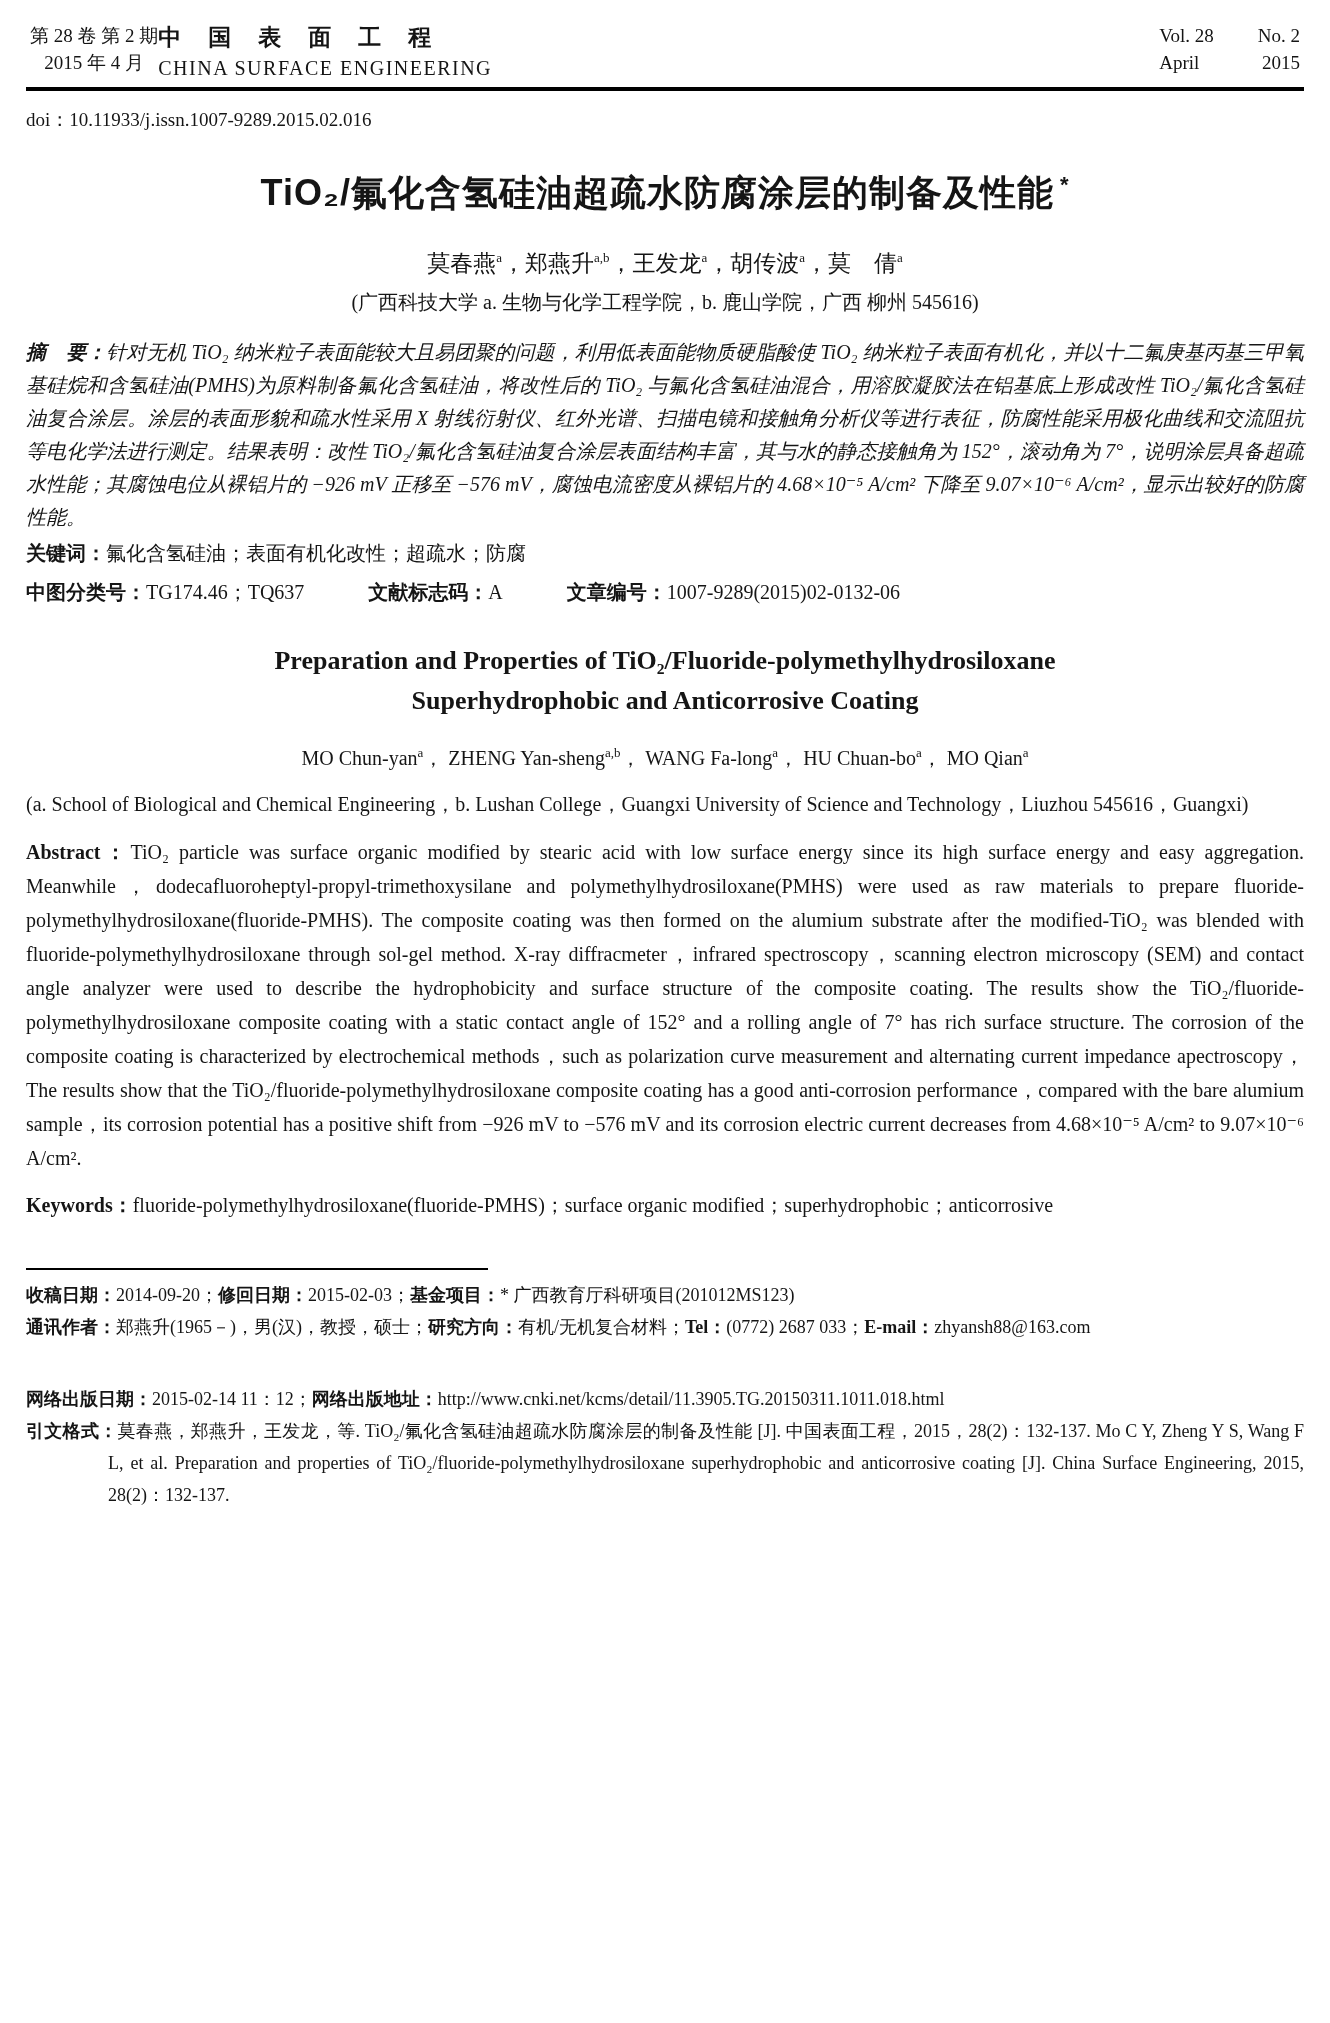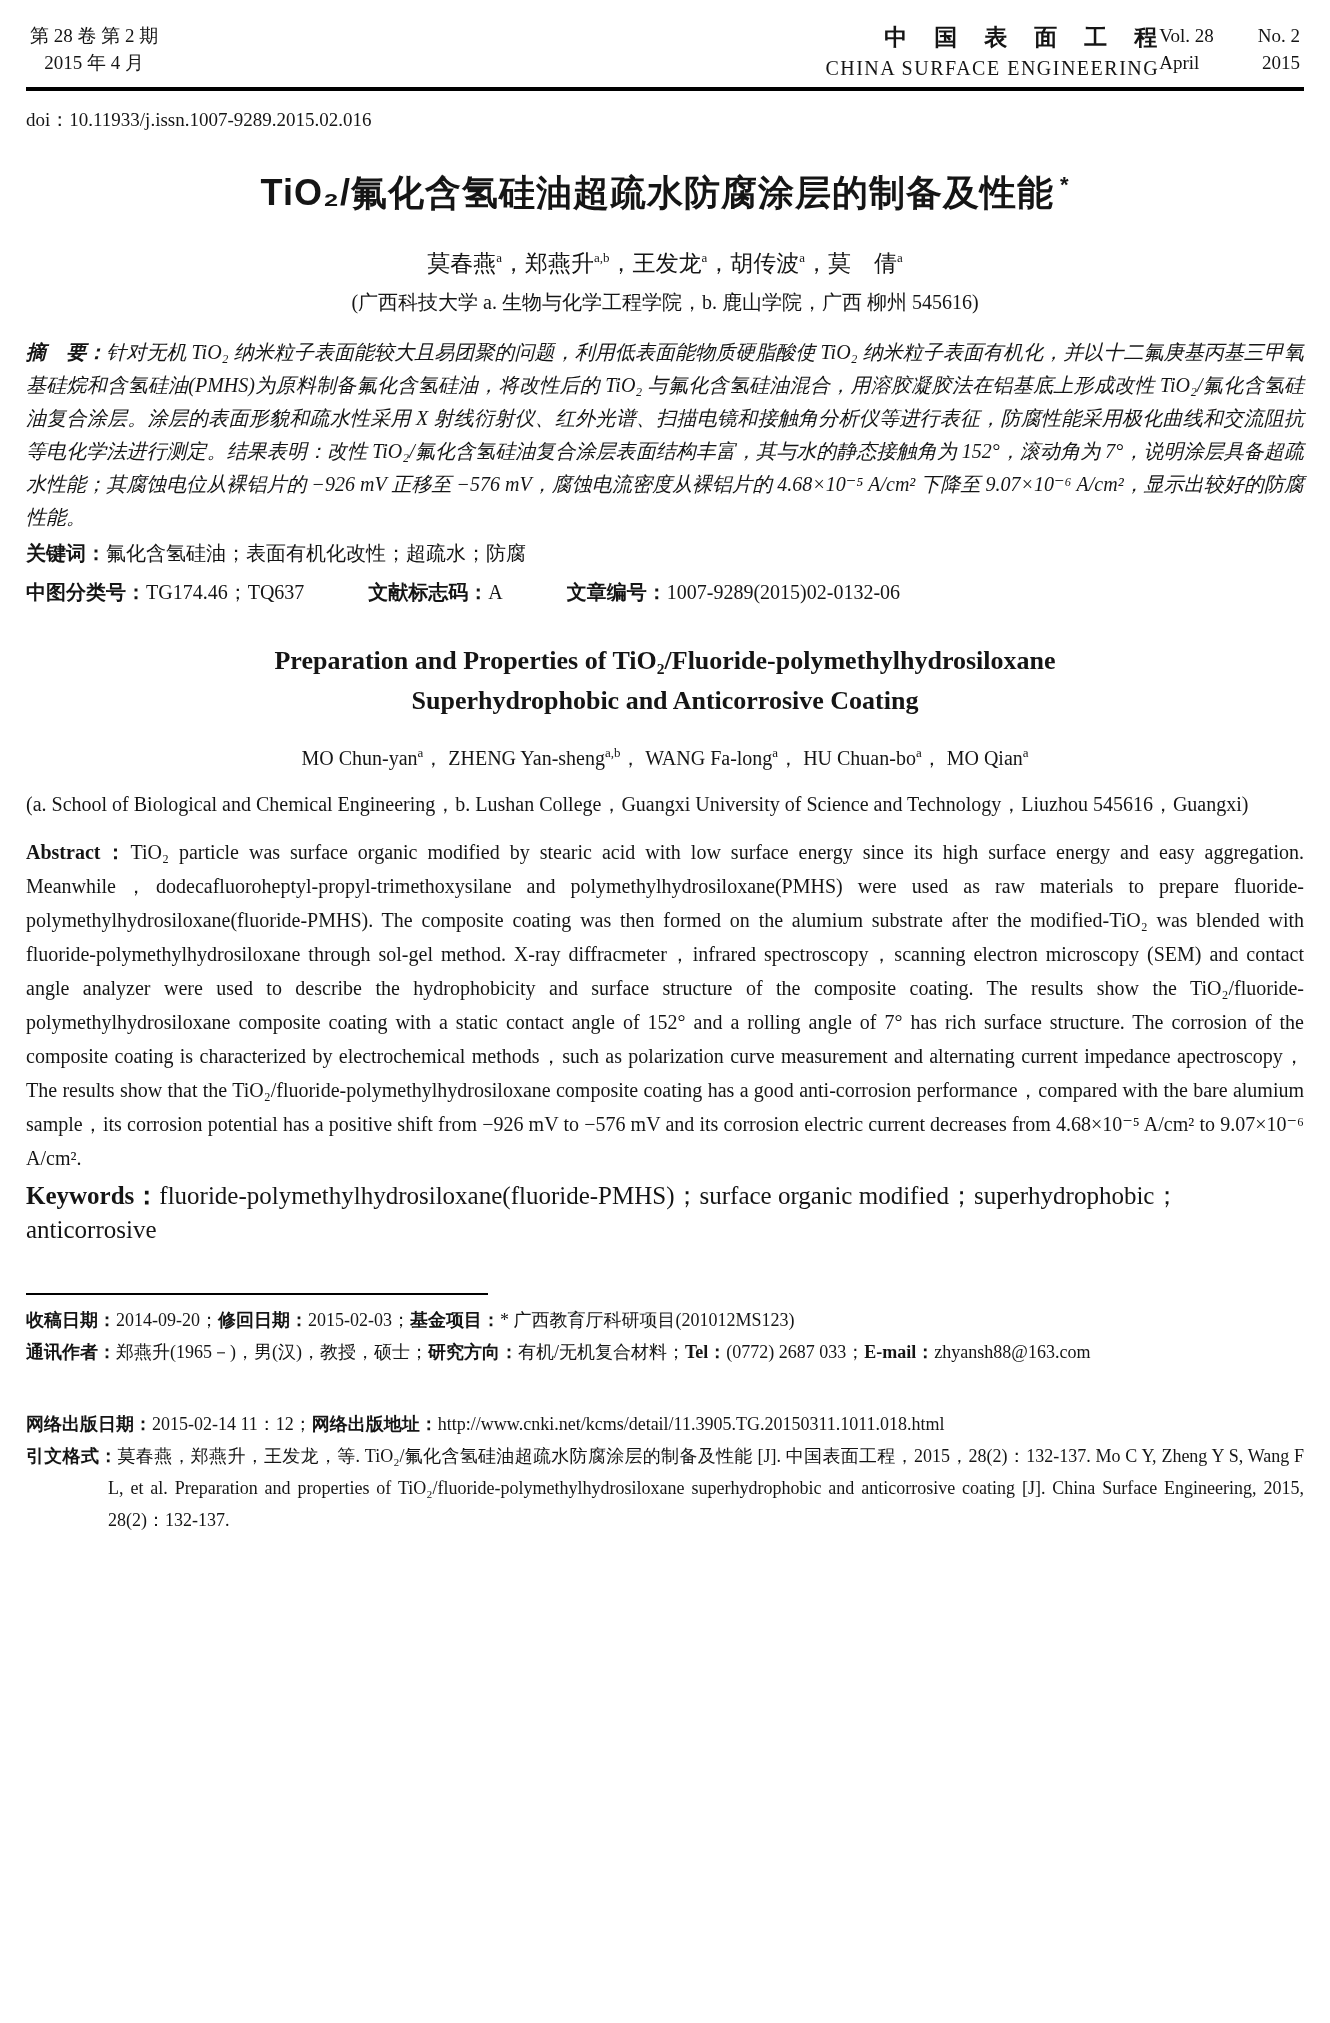--- a/index.html
+++ b/index.html
@@ -9,21 +9,21 @@
     width: 1330px; height: 2023px; margin: 0 auto;
     background: #ffffff; color: #151515;
     font-family: "Liberation Serif", "DejaVu Serif", serif;
     overflow: hidden;
   }
   .page { padding: 18px 26px 0 26px; }
 
   
   .masthead { display: flex; justify-content: space-between; align-items: flex-start; padding: 4px 4px 0 4px; }
   .mh-left { font-size: 19px; line-height: 27px; text-align: center; white-space: nowrap; }
-  .mh-center { flex: 1; text-align: right; }
+  .mh-center { flex: 1; text-align: left; }
   .jt-zh { font-family: "Liberation Sans", "DejaVu Sans", sans-serif; font-weight: bold; font-size: 23px; letter-spacing: 2px; }
   .jt-en { font-size: 20px; letter-spacing: 1.5px; margin-top: 4px; }
   .mh-right { display: grid; grid-template-columns: max-content max-content; column-gap: 44px; font-size: 19px; line-height: 27px; }
   .mh-right span:nth-child(odd) { justify-self: start; }
   .mh-right span:nth-child(even) { justify-self: end; }
   .rule-thick { height: 4px; background: #000; margin-top: 7px; }
 
   
   .doi { margin-top: 16px; font-size: 19px; }
   .title-zh {
@@ -40,21 +40,21 @@
   .lbl-zh { font-weight: bold; font-family: "Liberation Sans", "DejaVu Sans", sans-serif; }
   .kw-zh { margin-top: 3px; font-size: 20px; line-height: 33px; }
   .clc { margin-top: 6px; font-size: 20px; line-height: 33px; display: flex; gap: 64px; }
 
   .title-en { margin-top: 32px; text-align: center; font-size: 26px; line-height: 40px; font-weight: bold; }
   .title-en .t-line { display: block; }
   .authors-en { margin-top: 24px; text-align: center; font-size: 20px; }
   .affil-en { margin-top: 16px; font-size: 20px; line-height: 33px; text-align: justify; }
   .abs-en { margin-top: 14px; font-size: 20px; line-height: 34px; text-align: justify; }
   .lbl-en { font-weight: bold; }
-  .kw-en { margin-top: 4px; font-size: 25px; line-height: 34px; }
+  .kw-en { margin-top: 13px; font-size: 20px; line-height: 34px; }
 
   
   .fn-rule { margin-top: 46px; width: 462px; height: 2px; background: #000; }
   .footnotes { margin-top: 9px; font-size: 18px; line-height: 32px; }
   .fn { padding-left: 82px; text-indent: -82px; text-align: justify; }
   .fn-group2 { margin-top: 40px; }
 </style>
 </head>
 <body>
 

